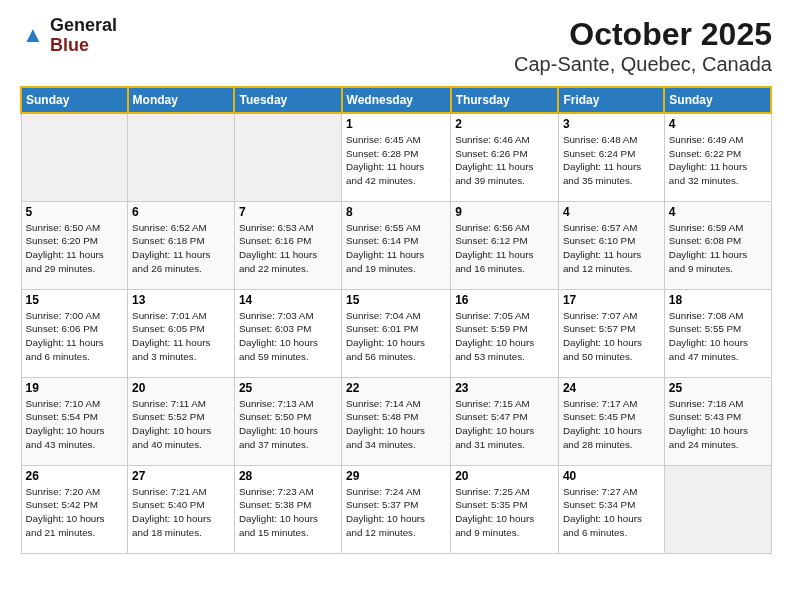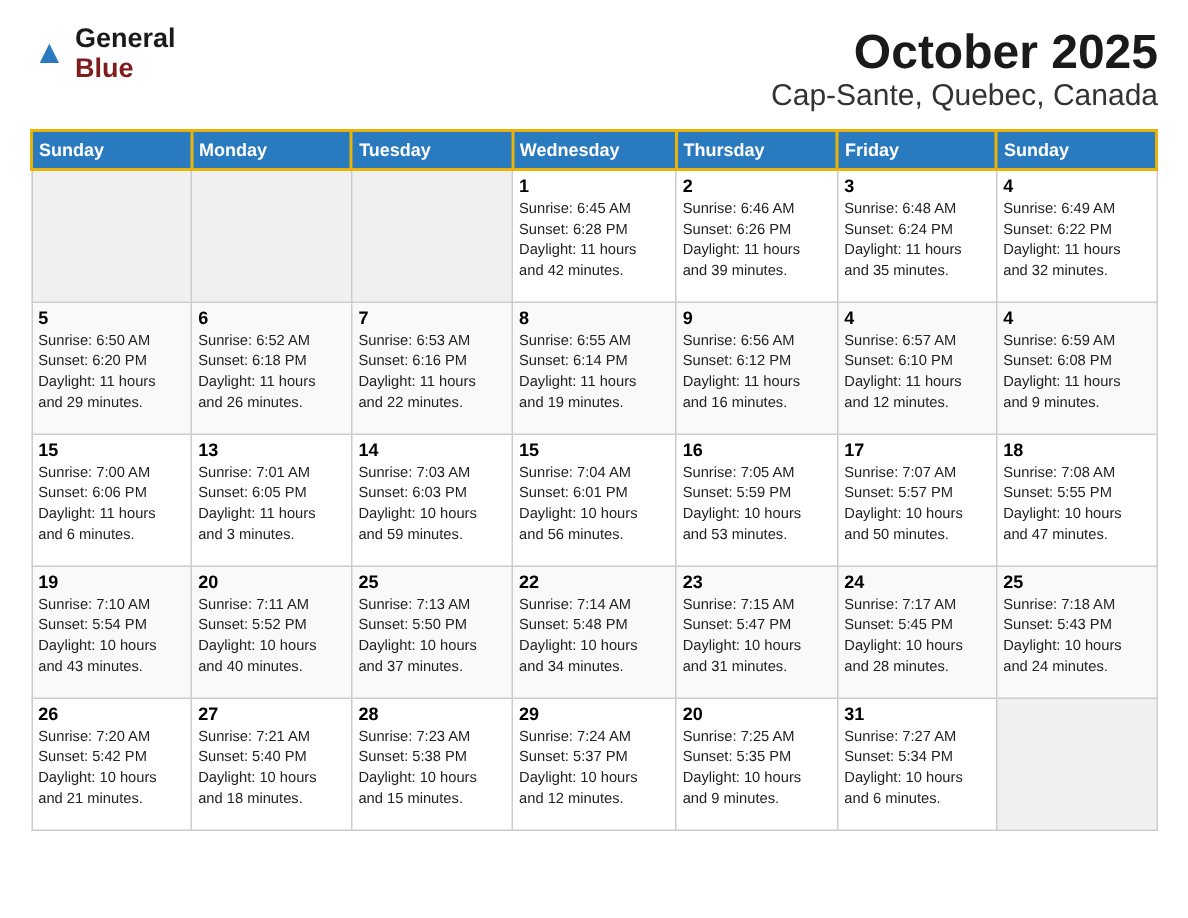--- a/index.html
+++ b/index.html
@@ -254,20 +254,20 @@
           </td>
           <td>
             <span class="day-num">29</span>
             <div class="day-info">Sunrise: 7:24 AM<br>Sunset: 5:37 PM<br>Daylight: 10 hours<br>and 12 minutes.</div>
           </td>
           <td>
             <span class="day-num">20</span>
             <div class="day-info">Sunrise: 7:25 AM<br>Sunset: 5:35 PM<br>Daylight: 10 hours<br>and 9 minutes.</div>
           </td>
           <td>
-            <span class="day-num">31</span>
+            <span class="day-num">40</span>
             <div class="day-info">Sunrise: 7:27 AM<br>Sunset: 5:34 PM<br>Daylight: 10 hours<br>and 6 minutes.</div>
           </td>
           <td class="empty-cell"></td>
         </tr>
       </tbody>
   </table>
 </div>
 
 </body></html>

